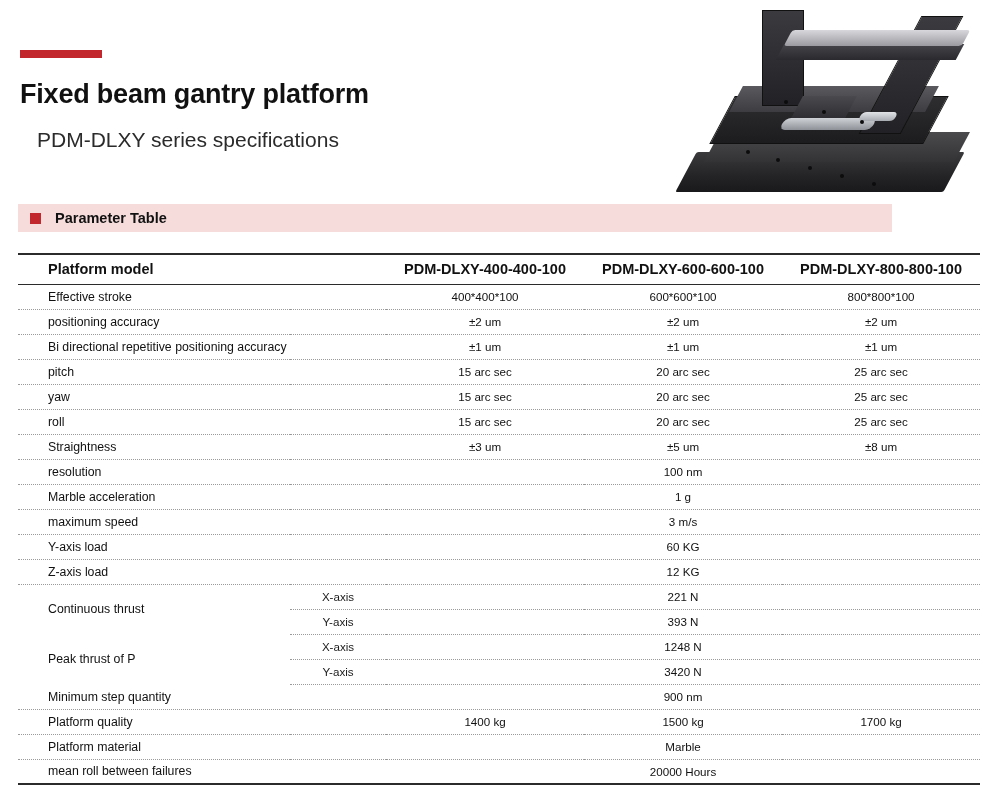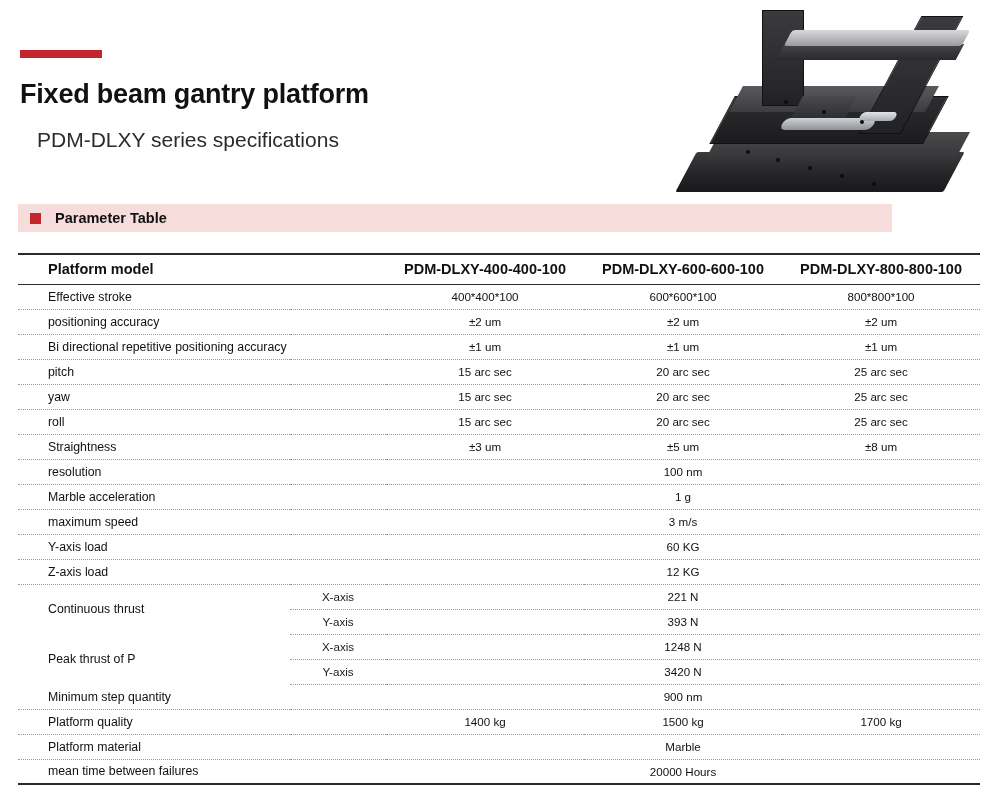--- a/index.html
+++ b/index.html
@@ -389,20 +389,20 @@
           <td class="val">1500 kg</td>
           <td class="val">1700 kg</td>
         </tr>
 
         <tr class="data-row">
           <td class="label" colspan="2">Platform material</td>
           <td class="val" colspan="3">Marble</td>
         </tr>
 
         <tr class="data-row last-row">
-          <td class="label" colspan="2">mean time between failures</td>
+          <td class="label" colspan="2">mean roll between failures</td>
           <td class="val" colspan="3">20000 Hours</td>
         </tr>
       </tbody>
     </table>
   </div>
 
 </div>
 
 </body></html>

